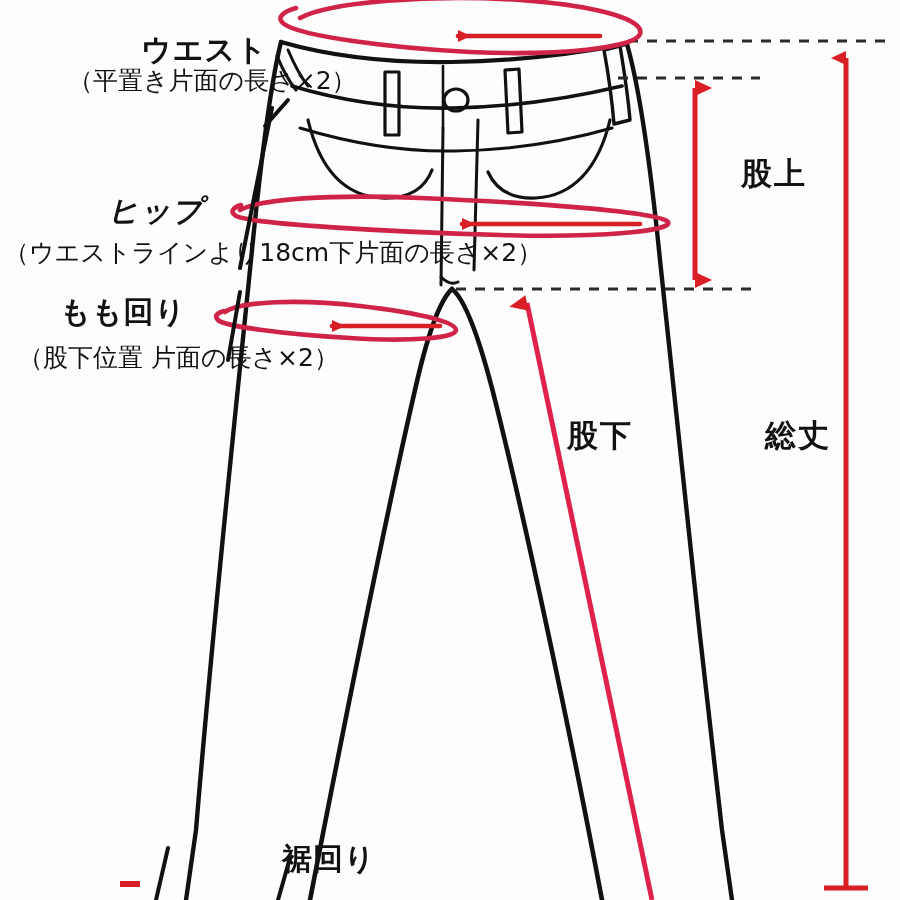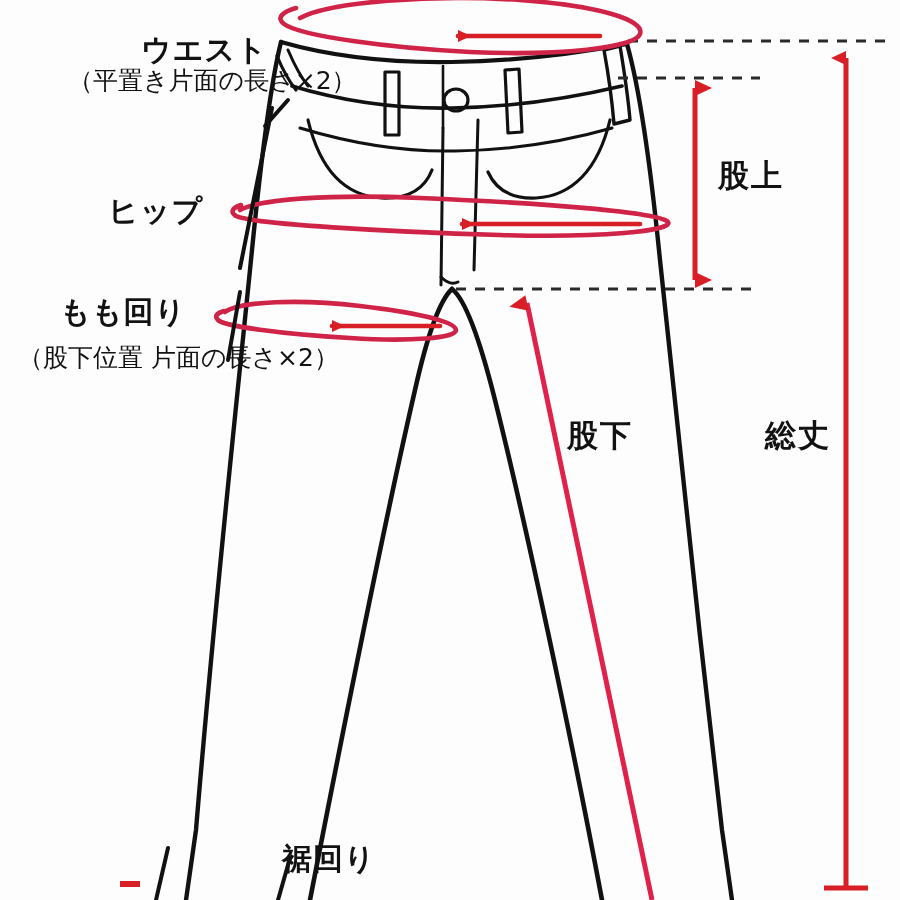--- a/index.html
+++ b/index.html
@@ -168,28 +168,29 @@
 
     <g>
       <line x1="120" y1="884" x2="140" y2="884" stroke="#d81f26" stroke-width="6"></line>
     </g>
   </svg>
 
   <div class="lbl lbl-main" style="left:141px; top:10px;margin-top:25px;">ウエスト</div>
 
   <div class="lbl lbl-sub" style="left:68px; top:68px;">（平置き片面の長さ×2）</div>
 
-  <div class="lbl lbl-main" style="left:108px; top:196px;">ヒップ</div>
+  <div class="lbl lbl-main" style="left:108px; top:196px;font-style:italic;">ヒップ</div>
 
+  <div class="lbl lbl-sub" style="left:4px; top:240px;">（ウエストラインより18cm下片面の長さ×2）</div>
 
   <div class="lbl lbl-main" style="left:60px; top:297px;text-align:right;">もも回り</div>
 
   <div class="lbl lbl-sub" style="left:18px; top:345px;">（股下位置 片面の長さ×2）</div>
 
-  <div class="lbl lbl-side" style="left:718px; top:160px;">股上</div>
+  <div class="lbl lbl-side" style="left:741px; top:160px;font-family:Liberation Mono, monospace;">股上</div>
 
   <div class="lbl lbl-side" style="left:567px; top:420px;text-align:center;">股下</div>
 
   <div class="lbl lbl-side" style="left:765px; top:420px;">総丈</div>
 
   <div class="lbl lbl-bottom" style="left:282px; top:844px;">裾回り</div>
 
 </div>
 
 </body></html>

